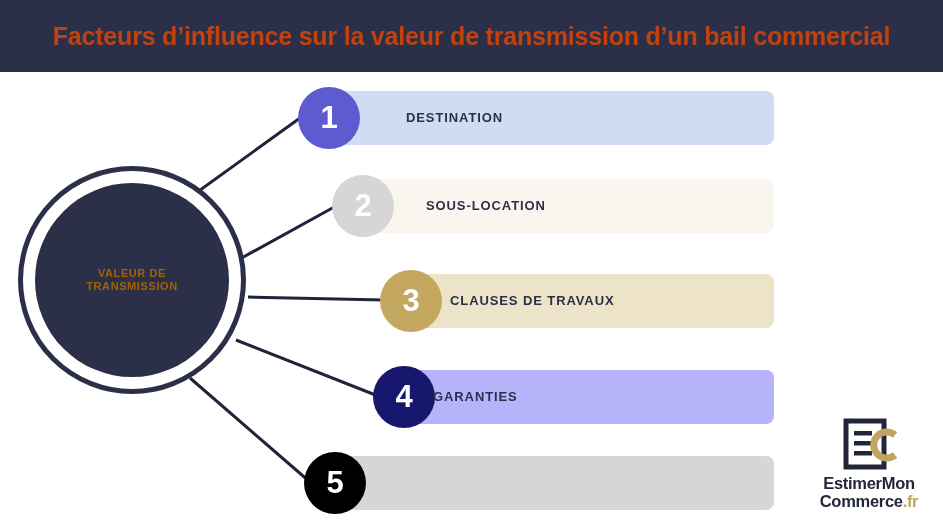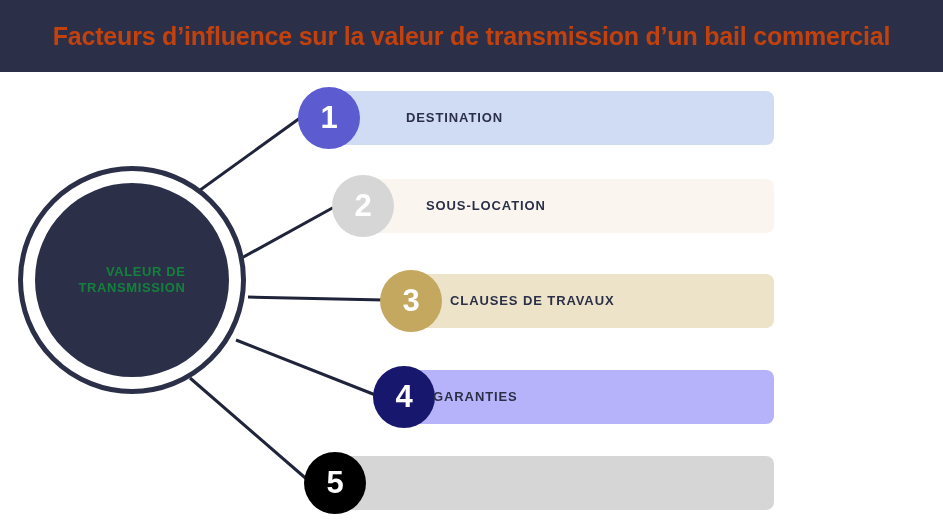--- a/index.html
+++ b/index.html
@@ -83,23 +83,23 @@
   }
   #hub-label {
     position: absolute;
     left: 17px;
     top: 17px;
     width: 194px;
     height: 194px;
     display: flex;
     align-items: center;
     justify-content: center;
-    text-align: right;
-    color: #15803d;
-    font-size: 13px;
+    text-align: center;
+    color: #a16207;
+    font-size: 11px;
     font-weight: bold;
     letter-spacing: 0.6px;
     line-height: 1.22;
     white-space: pre-line;
   }
 
   
   .row {
     position: absolute;
     height: 54px;
@@ -224,14 +224,30 @@
     <div class="row-label" style="left:60px;">GARANTIES</div>
   </div>
 
   <div class="row" style="left:304px; top:456px; width:470px;">
     <div class="row-bar" style="left:30px; width:440px; background:#d6d6d6;"></div>
     <div class="row-badge" style="left:0px; background:#000000;">
       <span>5</span>
     </div>
   </div>
 
+  <div id="logo">
+    <svg id="logo-mark" viewBox="0 0 58 52" xmlns="http://www.w3.org/2000/svg">
+
+      <path d="M3 3 H41 V49 H3 Z" fill="none" stroke="#22263a" stroke-width="5"></path>
+
+      <rect x="11" y="13" width="18" height="4.5" fill="#22263a"></rect>
+      <rect x="11" y="23" width="18" height="4.5" fill="#22263a"></rect>
+      <rect x="11" y="33" width="18" height="4.5" fill="#22263a"></rect>
+
+      <path d="M52 17 A13 13 0 1 0 52 37" fill="none" stroke="#c0a45f" stroke-width="7" stroke-linecap="butt"></path>
+    </svg>
+    <div id="logo-text">
+      <div class="logo-line">EstimerMon</div>
+      <div class="logo-line"><span>Commerce</span><span class="logo-tld">.fr</span></div>
+    </div>
+  </div>
 
 </div>
 
 </body></html>

